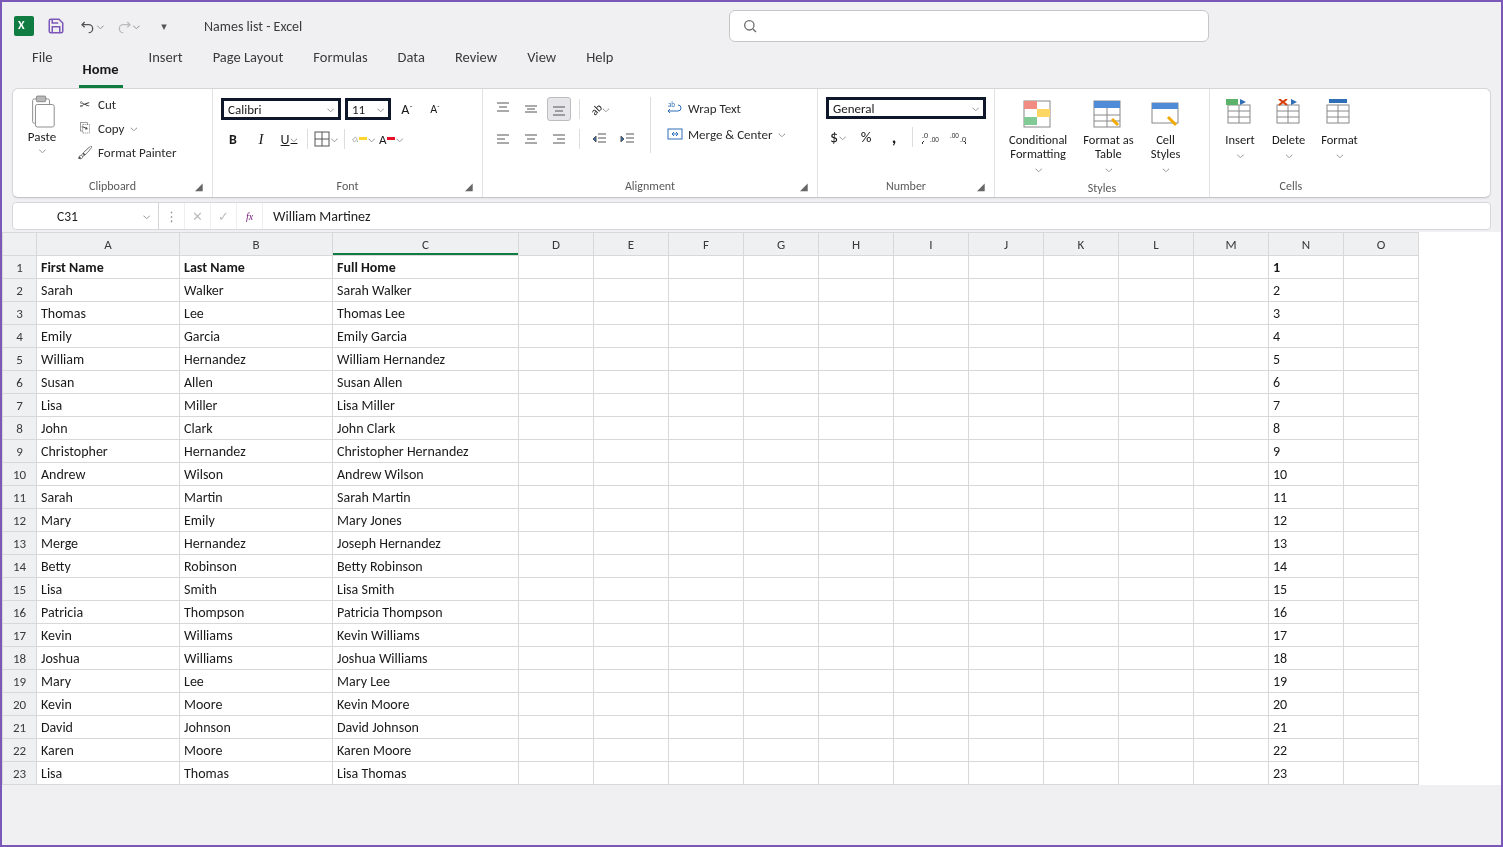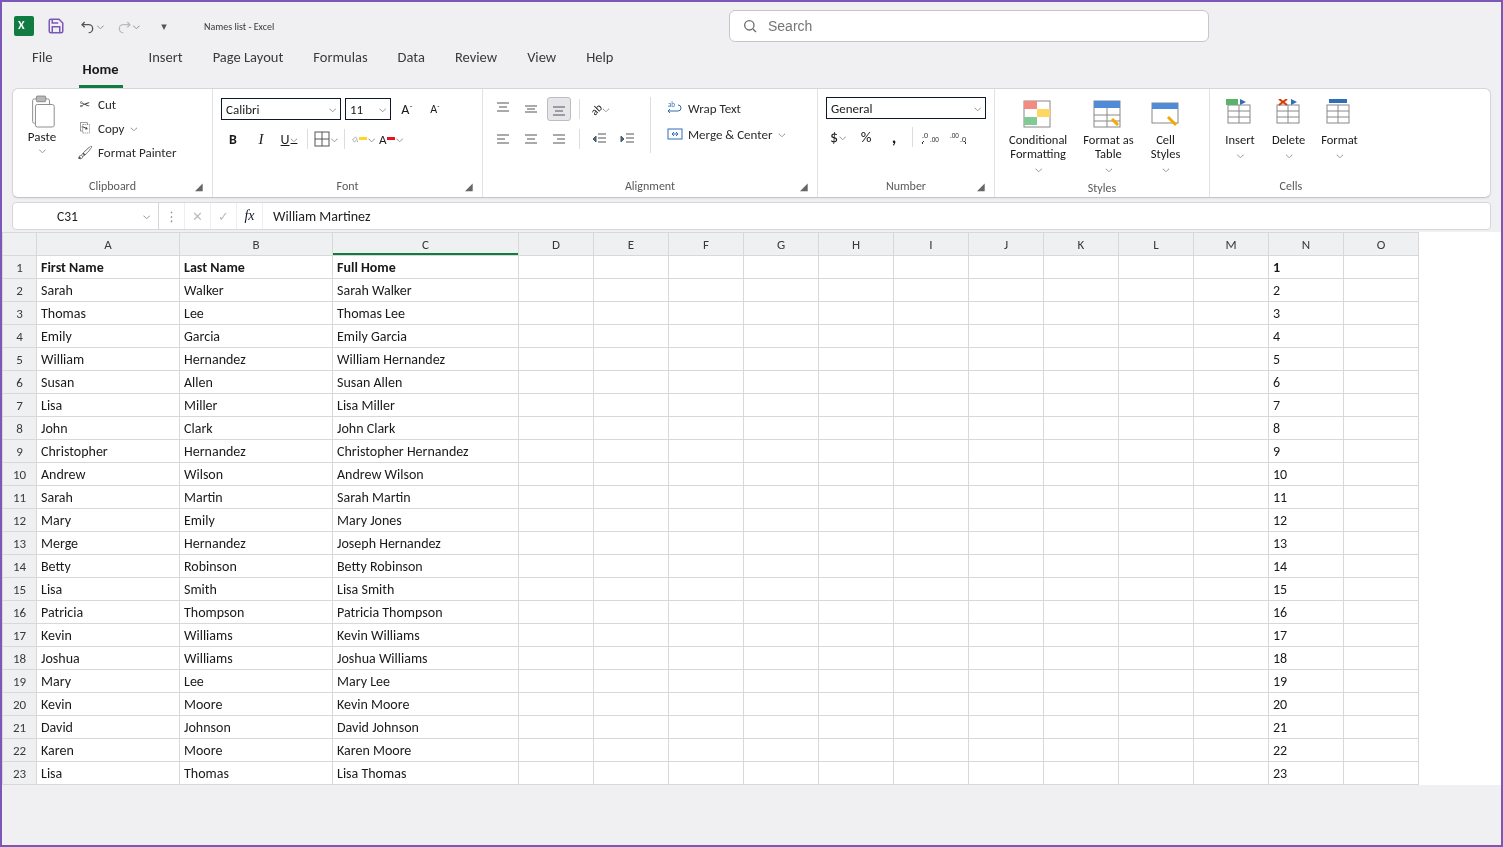--- a/index.html
+++ b/index.html
@@ -4,41 +4,41 @@
 <style>
 * { box-sizing: border-box; margin: 0; padding: 0; }
 body { font-family: "Segoe UI", Calibri, sans-serif; font-size: 13px; background: #f0f0f2; color: #1a1a1a; overflow: hidden; border: 2px solid #7b57b8; width: 1503px; height: 847px; }
 
 
 .titlebar { display: flex; align-items: center; height: 48px; padding: 0 12px; gap: 8px; background: #f0f0f2; }
 .app-icon { width: 20px; height: 20px; background: #107c41; position: relative; border-radius: 2px; }
 .app-icon::after { content:"X"; color:#fff; font-weight:bold; font-size:12px; position:absolute; left:4px; top:2px; }
 .qat-btn { width: 28px; height: 28px; display:flex; align-items:center; justify-content:center; color:#444; border-radius:4px; }
 .save-icon { color:#7b57b8; }
-.title-text { margin-left: 18px; font-size: 10px; color: #3a3a3a; }
+.title-text { margin-left: 18px; font-size: 14px; color: #3a3a3a; }
 .search-wrap { margin-left: auto; margin-right: 280px; display:flex; align-items:center; border:1px solid #c6c6c8; border-radius:6px; background:#fff; width: 480px; height:32px; padding:0 12px; gap:10px; color:#6d6d6d; }
 .search-wrap input { border:none; outline:none; flex:1; font-size:14px; color:#333; }
 
 
 .tabs { display:flex; gap: 22px; padding: 0 26px; height: 38px; align-items:flex-end; }
 .tab { padding: 8px 4px 22px; font-size: 14.5px; color:#3a3a3a; cursor:pointer; }
 .tab.active { font-weight:600; border-bottom: 3px solid #107c41; color:#1a1a1a; padding-bottom:7px; }
 
 
 .ribbon { background:#fff; margin:0 10px; border:1px solid #d6d6d8; border-bottom:1px solid #c6c6c8; border-radius:6px; display:flex; height: 110px; box-shadow: 0 1px 2px rgba(0,0,0,.05); }
 .group { border-right:1px solid #e2e2e4; padding: 4px 8px 0; display:flex; flex-direction:column; justify-content:space-between; position:relative; }
 .group-label { text-align:center; font-size:12px; color:#5a5a5a; padding:2px 0 4px; }
 .group-row { display:flex; align-items:center; gap:4px; }
 .group-col { display:flex; flex-direction:column; gap:2px; }
 .rbtn { display:flex; align-items:center; gap:5px; padding:3px 6px; border-radius:3px; font-size:13px; color:#2b2b2b; cursor:pointer; white-space:nowrap; }
 .ricon { width:16px; height:16px; display:inline-flex; align-items:center; justify-content:center; color:#444; }
 .big-col { display:flex; flex-direction:column; align-items:center; gap:2px; padding:4px 6px; cursor:pointer; border-radius:3px; }
 .big-col .ricon-xl { width:32px; height:32px; }
 .big-col .lbl { font-size:12.5px; text-align:center; line-height:1.1; }
-.sel { border:1px solid #0f172a; background:#fff; height:22px; font-size:13px; padding:0 4px; display:flex; align-items:center; justify-content:space-between; gap:4px; }
+.sel { border:3px solid #0f172a; background:#fff; height:22px; font-size:13px; padding:0 4px; display:flex; align-items:center; justify-content:space-between; gap:4px; }
 .launcher { position:absolute; right:3px; bottom:3px; width:14px; height:14px; font-size:10px; color:#666; cursor:pointer; }
 
 
 .paste-btn { display:flex; flex-direction:column; align-items:center; padding:2px 6px; cursor:pointer; border-radius:3px; }
 .paste-btn svg { width:30px; height:34px; }
 
 
 .font-name { width:120px; }
 .font-size { width:46px; }
 .btn-sq { width:24px; height:24px; display:inline-flex; align-items:center; justify-content:center; border-radius:3px; cursor:pointer; font-size:14px; }
@@ -46,21 +46,21 @@
 .italic { font-style:italic; font-family:"Times New Roman",serif; font-size:15px; }
 .underline { text-decoration:underline; }
 .color-under { width:16px; height:3px; display:block; margin-top:-1px; }
 .boxed { border:1px solid #bdbdbd; border-radius:3px; }
 .active-box { background:#e6e6ea; }
 
 
 .fbar { display:flex; align-items:center; gap:0; margin:4px 10px 0; background:#fff; border:1px solid #d6d6d8; height:28px; border-radius:4px; }
 .name-box { width:110px; border-right:1px solid #d6d6d8; height:100%; display:flex; align-items:center; padding:0 8px; font-size:13.5px; justify-content:space-between;margin-left:36px; }
 .fbar-btn { width:26px; height:100%; display:flex; align-items:center; justify-content:center; color:#888; border-right:1px solid #eee; cursor:pointer; }
-.fx { font-style:italic; font-family:"Times New Roman",serif; font-size:14px; color:#0f172a; }
+.fx { font-style:italic; font-family:"Times New Roman",serif; font-size:10px; color:#701a75; }
 .formula-input { flex:1; padding:0 10px; font-size:14px; color:#222; }
 
 
 .grid-wrap { margin:2px 0 0 0; background:#fff; overflow:hidden; }
 table.grid { border-collapse:collapse; table-layout:fixed; }
 .grid th, .grid td { border:1px solid #d8d8d8; height:23px; font-size:14px; padding:0 4px; text-align:left; overflow:hidden; white-space:nowrap; }
 .grid thead th { background:#eef0f2; text-align:center; font-weight:normal; color:#3a3a3a; font-size:13px; position:relative; }
 .grid .rowhdr { background:#eef0f2; text-align:center; color:#3a3a3a; font-weight:normal; width:34px; font-size:13px; }
 .corner { background:#eef0f2; width:34px; }
 .col-A { width:143px; } .col-B { width:153px; } .col-C { width:186px; }
@@ -100,21 +100,20 @@
   </div>
   <div class="qat-btn">
       <span style="font-size:11px;color:#555">▾</span>
     </div>
   <div class="title-text">Names list  -  Excel</div>
   <div class="search-wrap">
     <svg width="16" height="16" viewBox="0 0 24 24" fill="none" stroke="#6d6d6d" stroke-width="2">
         <circle cx="11" cy="11" r="7"></circle>
         <line x1="21" y1="21" x2="16.5" y2="16.5"></line>
       </svg>
-    <input placeholder="Search" style="">
   </div>
 </div>
 
 <div class="tabs" id="tabs">
     <div class="tab">File</div>
     <div class="tab active">Home</div>
     <div class="tab">Insert</div>
     <div class="tab">Page Layout</div>
     <div class="tab">Formulas</div>
     <div class="tab">Data</div>

